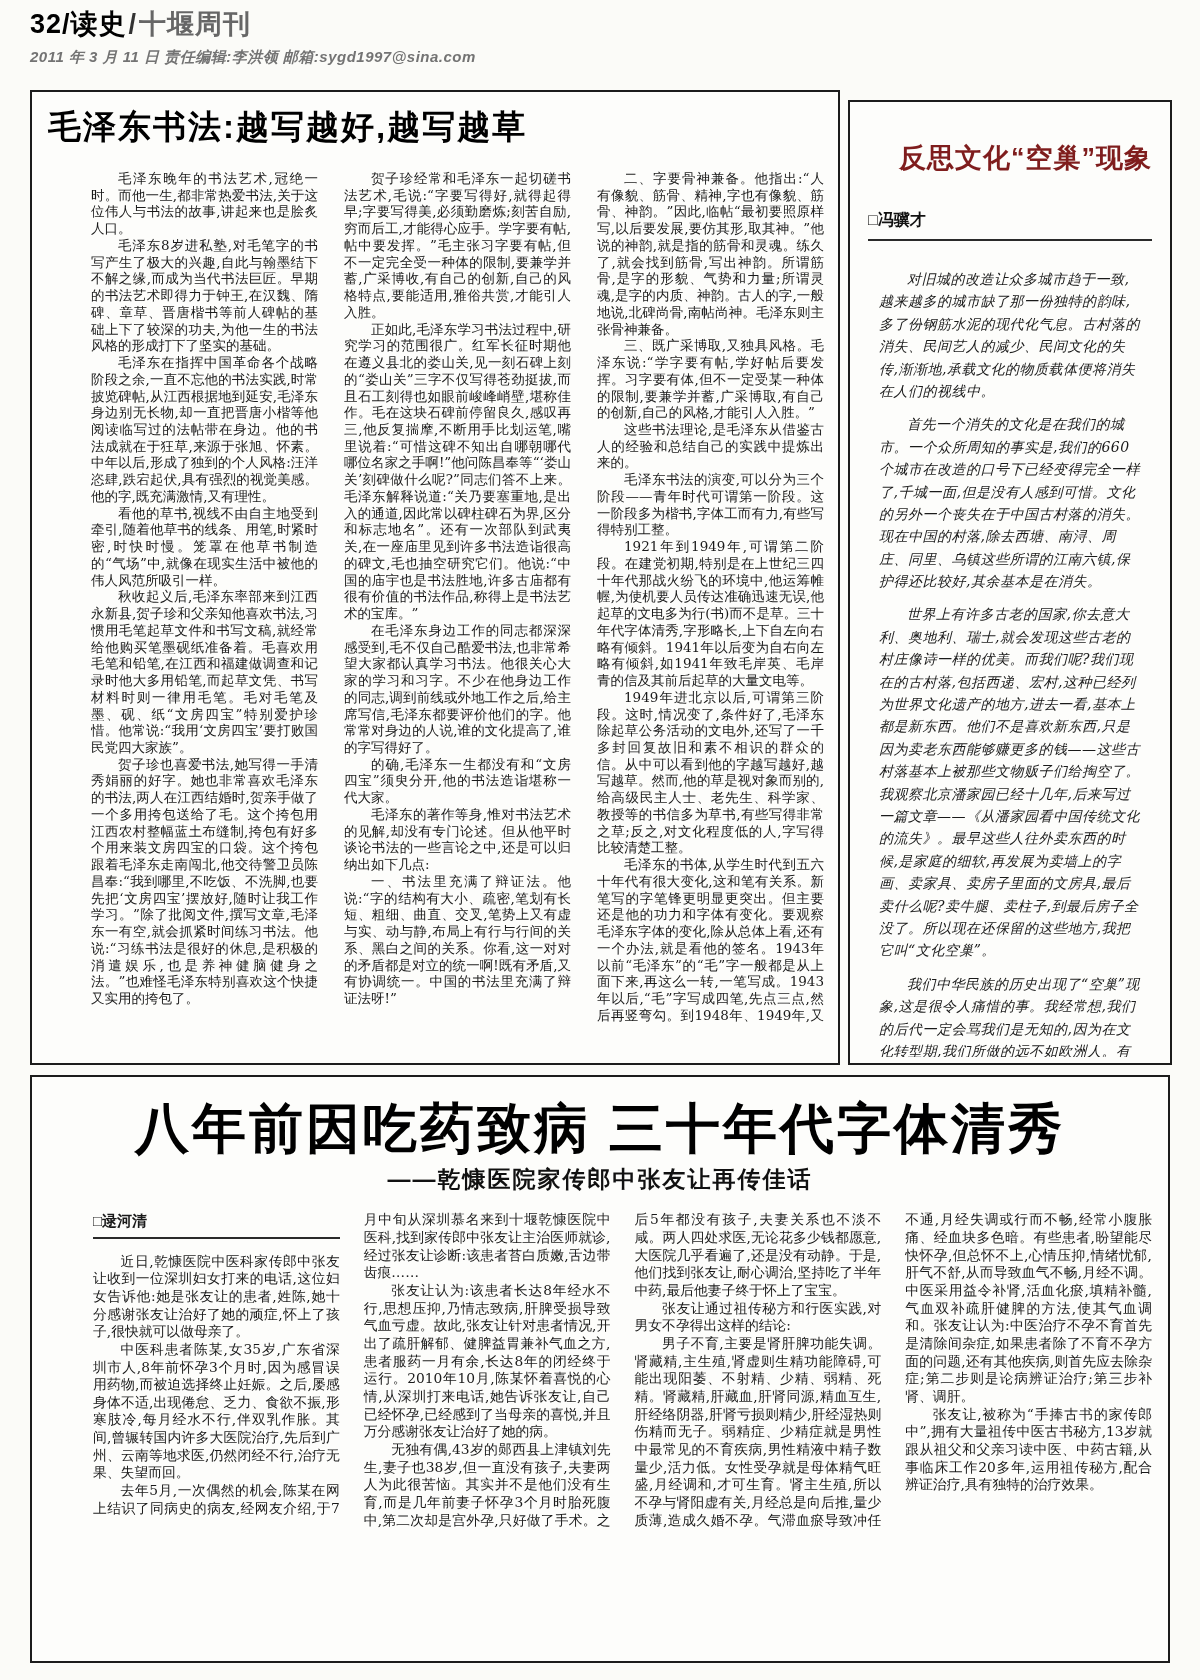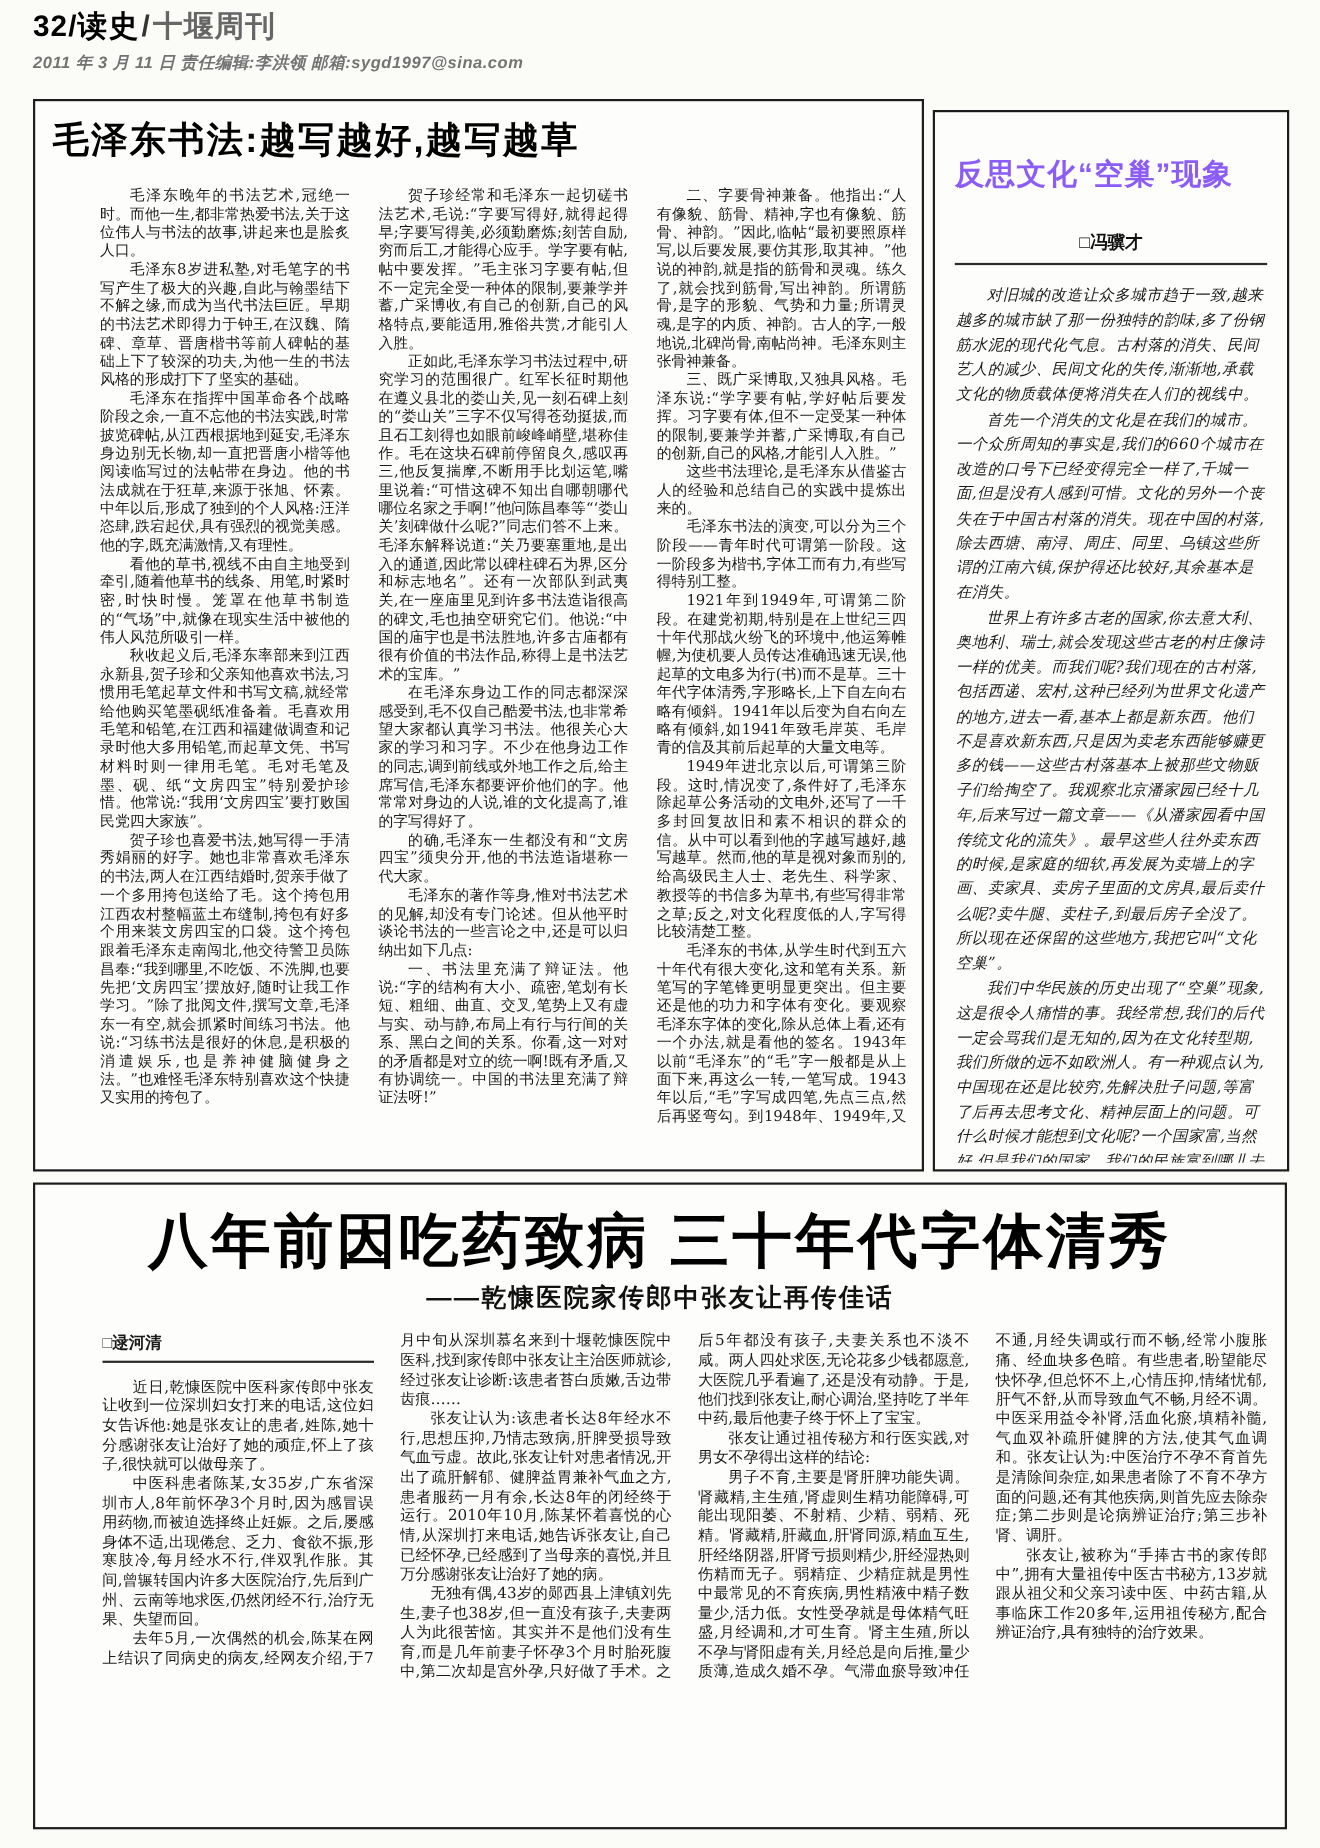--- a/index.html
+++ b/index.html
@@ -21,26 +21,26 @@
   #main-box{left:30px;top:90px;width:810px;height:975px;padding:3px 14px 10px 14px;}
   #right-box{left:848px;top:100px;width:324px;height:965px;padding:10px 18px;}
   #bottom-box{left:30px;top:1075px;width:1140px;height:588px;padding:10px 16px;}
   
   .main-title{font-family:"Liberation Sans","DejaVu Sans",sans-serif;font-size:33px;font-weight:bold;color:#000;
     letter-spacing:2px;margin:10px 0 20px 2px;}
   .cols{column-gap:26px;text-align:justify;margin-left:45px;}
   .main-cols{column-count:3;height:855px;font-size:13.5px;line-height:1.24;overflow:hidden;}
   .para{margin:0;text-indent:2em;}
   
-  .right-title{font-family:"Liberation Sans","DejaVu Sans",sans-serif;font-size:27px;font-weight:bold;color:#8b5cf6;
-    text-align:left;letter-spacing:1px;margin:28px 0 34px 0;}
+  .right-title{font-family:"Liberation Sans","DejaVu Sans",sans-serif;font-size:27px;font-weight:bold;color:#7f1d1d;
+    text-align:right;letter-spacing:1px;margin:28px 0 34px 0;}
   .byline{font-family:"Liberation Sans","DejaVu Sans",sans-serif;font-size:16px;font-weight:bold;color:#111;
-    padding-bottom:8px;border-bottom:2px solid #2a2a2a;margin-bottom:16px;text-align:center;}
+    padding-bottom:8px;border-bottom:2px solid #2a2a2a;margin-bottom:16px;}
   .right-body{font-size:14px;line-height:1.6;font-style:italic;letter-spacing:0.5px;height:800px;overflow:hidden;}
-  .right-body .para{margin:1px;text-indent:2em;}
+  .right-body .para{margin:11px;text-indent:2em;}
   
   .bottom-headline{font-family:"Liberation Sans","DejaVu Sans",sans-serif;font-size:54px;font-weight:bold;color:#000;
     text-align:center;letter-spacing:3px;margin:12px 0 6px 0;line-height:1.1;}
   .bottom-subtitle{font-family:"Liberation Sans","DejaVu Sans",sans-serif;font-size:23px;font-weight:600;color:#111;
     text-align:center;letter-spacing:2px;margin:6px 0 16px 0;}
   .bottom-cols{column-count:4;column-gap:24px;height:400px;font-size:13.8px;line-height:1.28;overflow:hidden;}
   .author-block{font-family:"Liberation Sans","DejaVu Sans",sans-serif;font-size:15px;font-weight:bold;
     border-bottom:2px solid #2a2a2a;padding-bottom:6px;margin-bottom:14px;}
 </style>
 </head>

